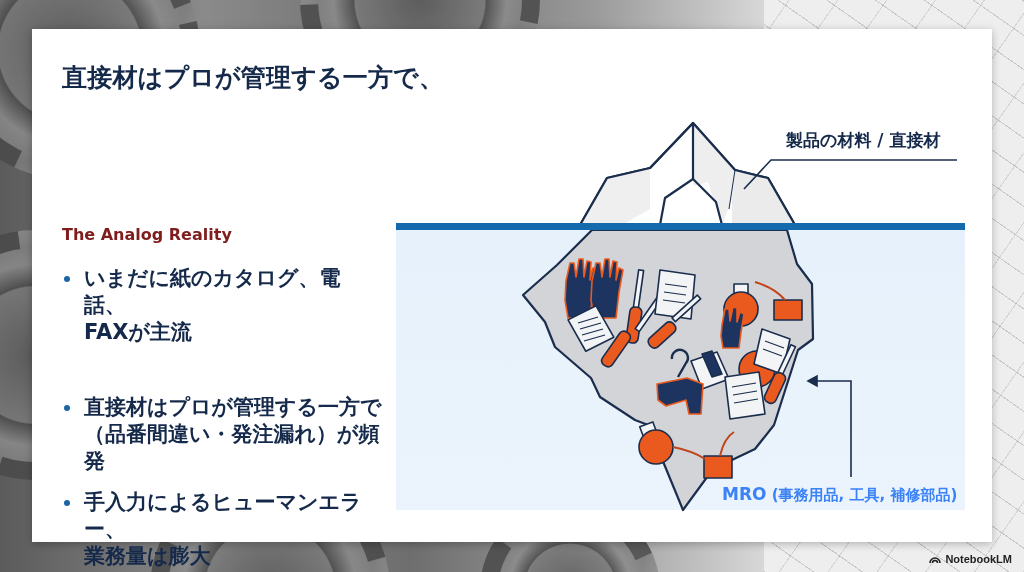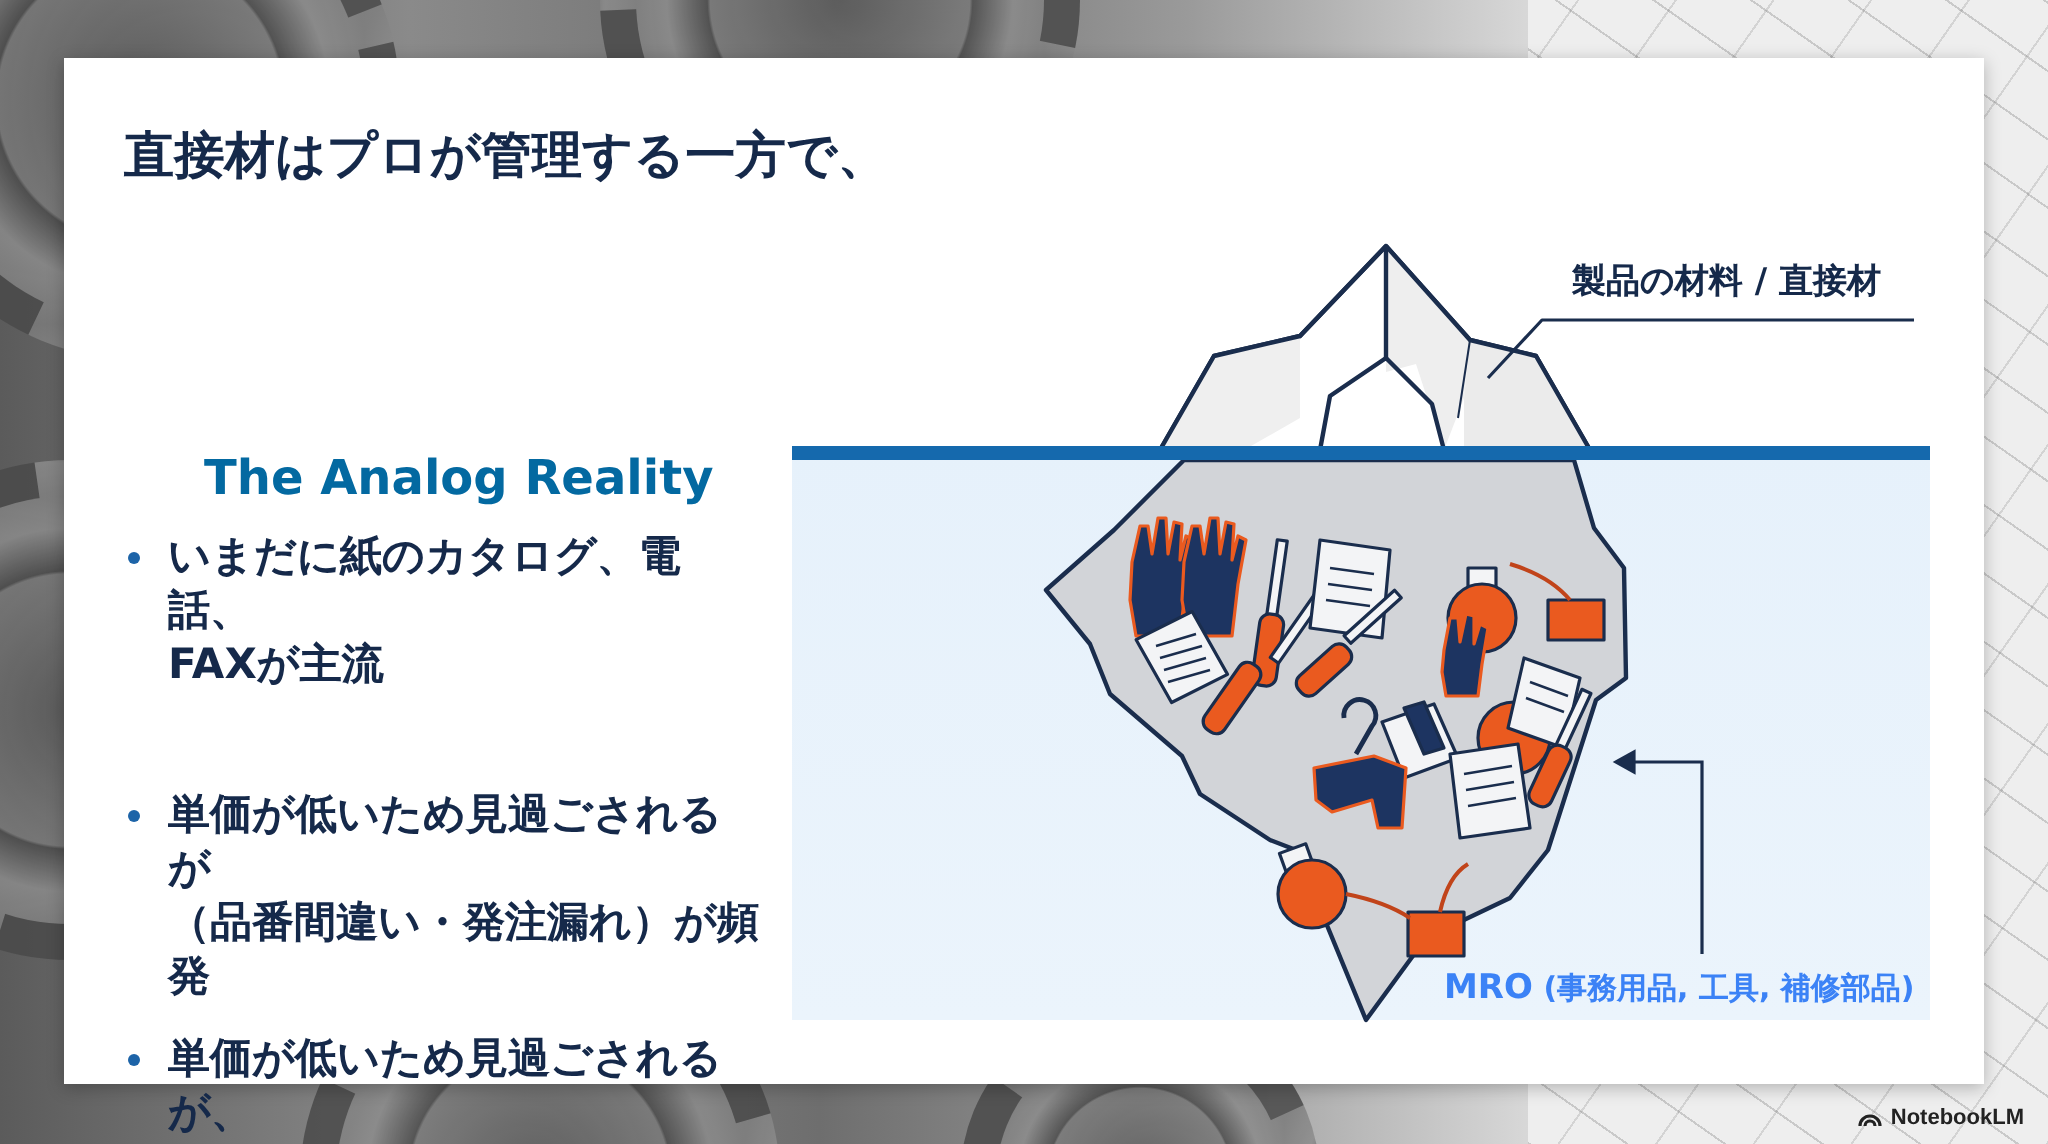--- a/index.html
+++ b/index.html
@@ -35,21 +35,21 @@
       box-shadow: 0 2px 8px rgba(0,0,0,.25);
     }
     .title {
       position: absolute; left: 30px; top: 30px;
       color: #15294a; font-weight: bold; font-size: 25px; line-height: 37px;
       letter-spacing: 0.2px;
     }
     .title div { white-space: nowrap; }
     .subhead {
       position: absolute; left: 30px; top: 196px;
-      color: #0369a1; font-weight: bold; font-size: 24px; margin-left: 40px;
+      color: #7f1d1d; font-weight: bold; font-size: 16px;
     }
     .bullets { position: absolute; left: 30px; top: 236px; width: 320px; list-style: none; }
     .bullet {
       position: relative; padding-left: 22px; color: #15294a;
       font-weight: bold; font-size: 21px; line-height: 27px;
     }
     .bullet .dot {
       position: absolute; left: 2px; top: 11px; width: 6px; height: 6px;
       border-radius: 50%; background: #1d64a8;
     }
@@ -104,26 +104,26 @@
   <div class="subhead">The Analog Reality</div>
 
   <ul class="bullets">
     <li class="bullet b1">
       <span class="dot"></span>
       <div>いまだに紙のカタログ、電話、</div>
       <div>FAXが主流</div>
     </li>
     <li class="bullet b2">
       <span class="dot"></span>
-      <div>単価が低いため見過ごされるが</div>
+      <div>直接材はプロが管理する一方で</div>
       <div>（品番間違い・発注漏れ）が頻発</div>
     </li>
     <li class="bullet">
       <span class="dot"></span>
-      <div>単価が低いため見過ごされるが、</div>
+      <div>手入力によるヒューマンエラー、</div>
       <div>業務量は膨大</div>
     </li>
   </ul>
 
   <div class="water"></div>
 
   <svg class="diagram" viewBox="0 0 960 513">
 
     <g stroke="#1a2d4d" stroke-width="2.2" stroke-linejoin="round">
       <polygon points="548,196 575,149 618,139 661,94 703,141 736,149 763,196" fill="#ffffff"></polygon>

